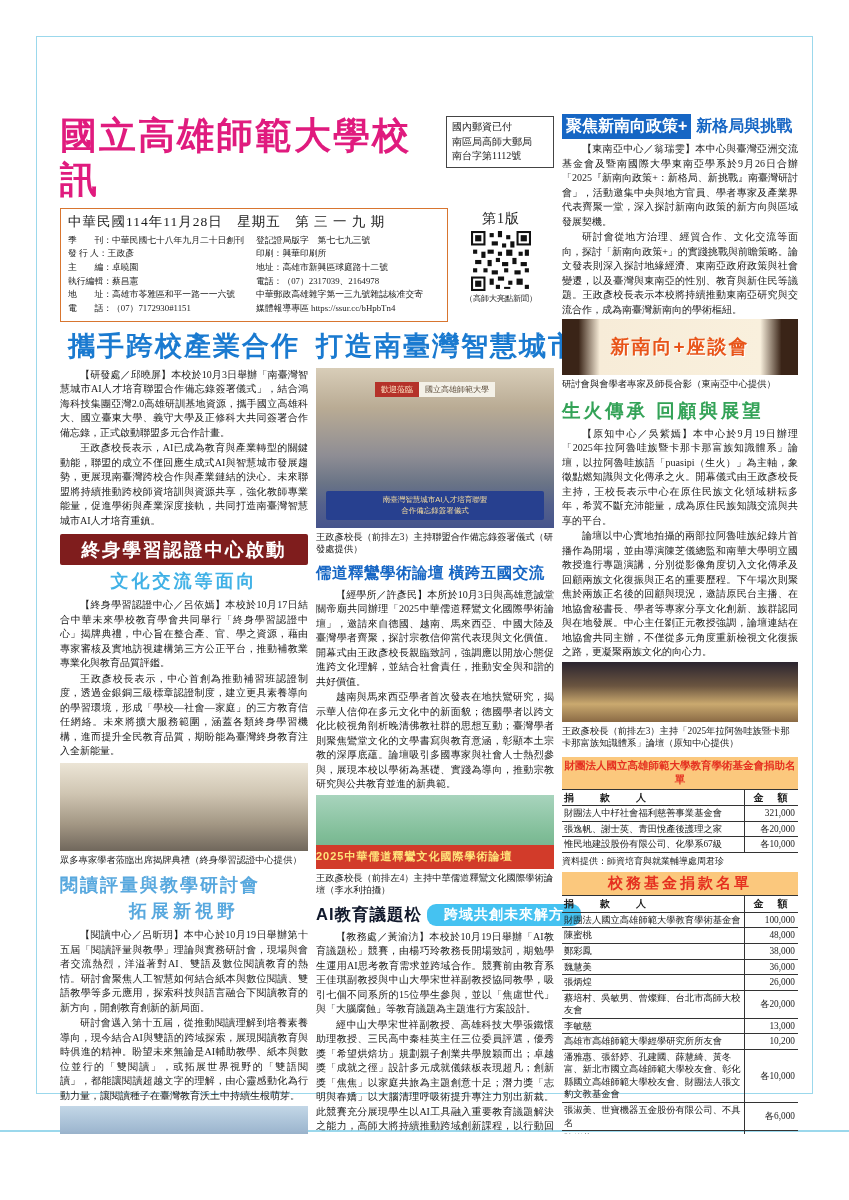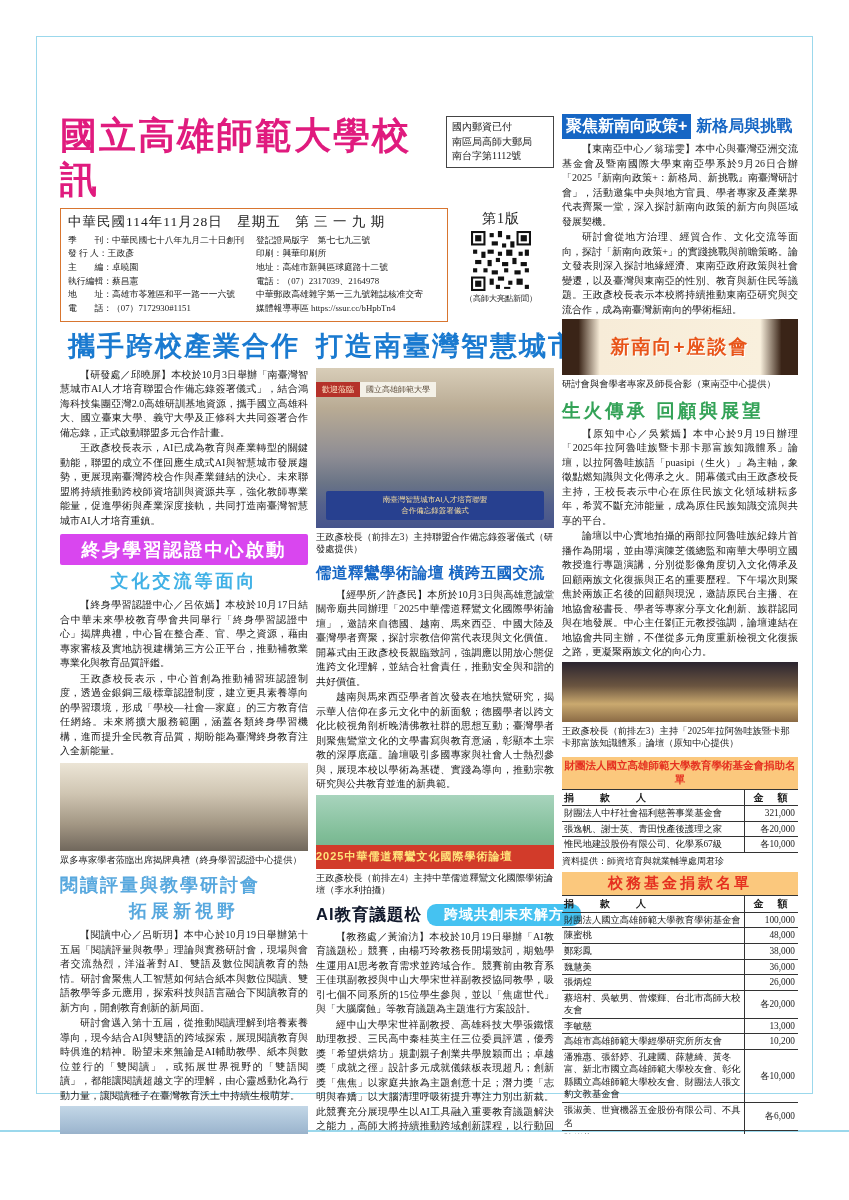--- a/index.html
+++ b/index.html
@@ -50,41 +50,41 @@
   }
   .body-text p {
     font-size:10px; line-height:1.45; text-align:justify; text-indent:2em;
     margin:0 0 1px;
   }
   .caption { font-size:9.3px; line-height:1.35; margin:3px 0 7px; }
   .photo { position:relative; width:100%; overflow:hidden; display:flex; align-items:center; justify-content:center; }
 
   
   .lifelong-bar {
-    background:#d946ef; color:#fff; text-align:center;
+    background:#7f1d1d; color:#fff; text-align:center;
     font-family:"Liberation Sans","DejaVu Sans",sans-serif; font-weight:bold;
     font-size:18.5px; letter-spacing:2px; padding:3px 0; border-radius:2px; margin-top:6px;
   }
   .lifelong-sub {
     color:#41b1e6; text-align:center; font-family:"Liberation Sans","DejaVu Sans",sans-serif;
     font-weight:bold; font-size:18px; letter-spacing:3px; margin:4px 0 5px;
     text-shadow:0 0 1px #fff;
   }
   .photo-lifelong { height:88px; background:linear-gradient(180deg,#ece5d6 0%,#cfc5b2 35%,#a29683 70%,#70675c 100%); margin-top:4px; }
   .reading-title, .reading-title2 {
     color:#58a8de; font-family:"Liberation Sans","DejaVu Sans",sans-serif; font-weight:bold;
     font-size:18px; letter-spacing:2px; margin-top:6px;
   }
   .reading-title2 { text-align:center; margin:2px 0 5px; letter-spacing:4px; }
   .photo-reading { height:82px; background:linear-gradient(180deg,#c3d7e7 0%,#9fb8d0 30%,#6f86a0 65%,#45566e 100%); margin-top:3px; }
 
   
   .photo-smartcity { height:160px; flex-direction:column; justify-content:flex-end;
     background:linear-gradient(180deg,#d8cdb8 0%,#b9ab94 25%,#8e8d94 55%,#6a7486 72%,#54618c 85%,#46548c 100%); margin-top:2px; }
-  .sc-signs { position:absolute; top:14px; left:0; right:0; display:flex; justify-content:flex-start; }
+  .sc-signs { position:absolute; top:14px; left:0; right:0; display:flex; justify-content:center; }
   .sc-sign-red { background:#b5322a; color:#ffe9c9; font-size:8px; padding:2px 6px; font-family:"Liberation Sans","DejaVu Sans",sans-serif; }
   .sc-sign-white { background:#f4f1e8; color:#5a4a38; font-size:8px; padding:2px 6px; font-family:"Liberation Sans","DejaVu Sans",sans-serif; }
   .sc-banner { position:relative; width:92%; background:#27408f; color:#f5dca0; text-align:center;
     font-size:7.5px; line-height:1.5; padding:3px 2px; margin-bottom:8px; border-radius:2px;
     font-family:"Liberation Sans","DejaVu Sans",sans-serif; }
   .confucian-headline {
     color:#1666c4; font-family:"Liberation Sans","DejaVu Sans",sans-serif; font-weight:bold;
     font-size:15.5px; letter-spacing:0.5px; margin:7px 0 4px; white-space:nowrap;
   }
   .photo-confucian { height:74px; flex-direction:column; justify-content:flex-end;

